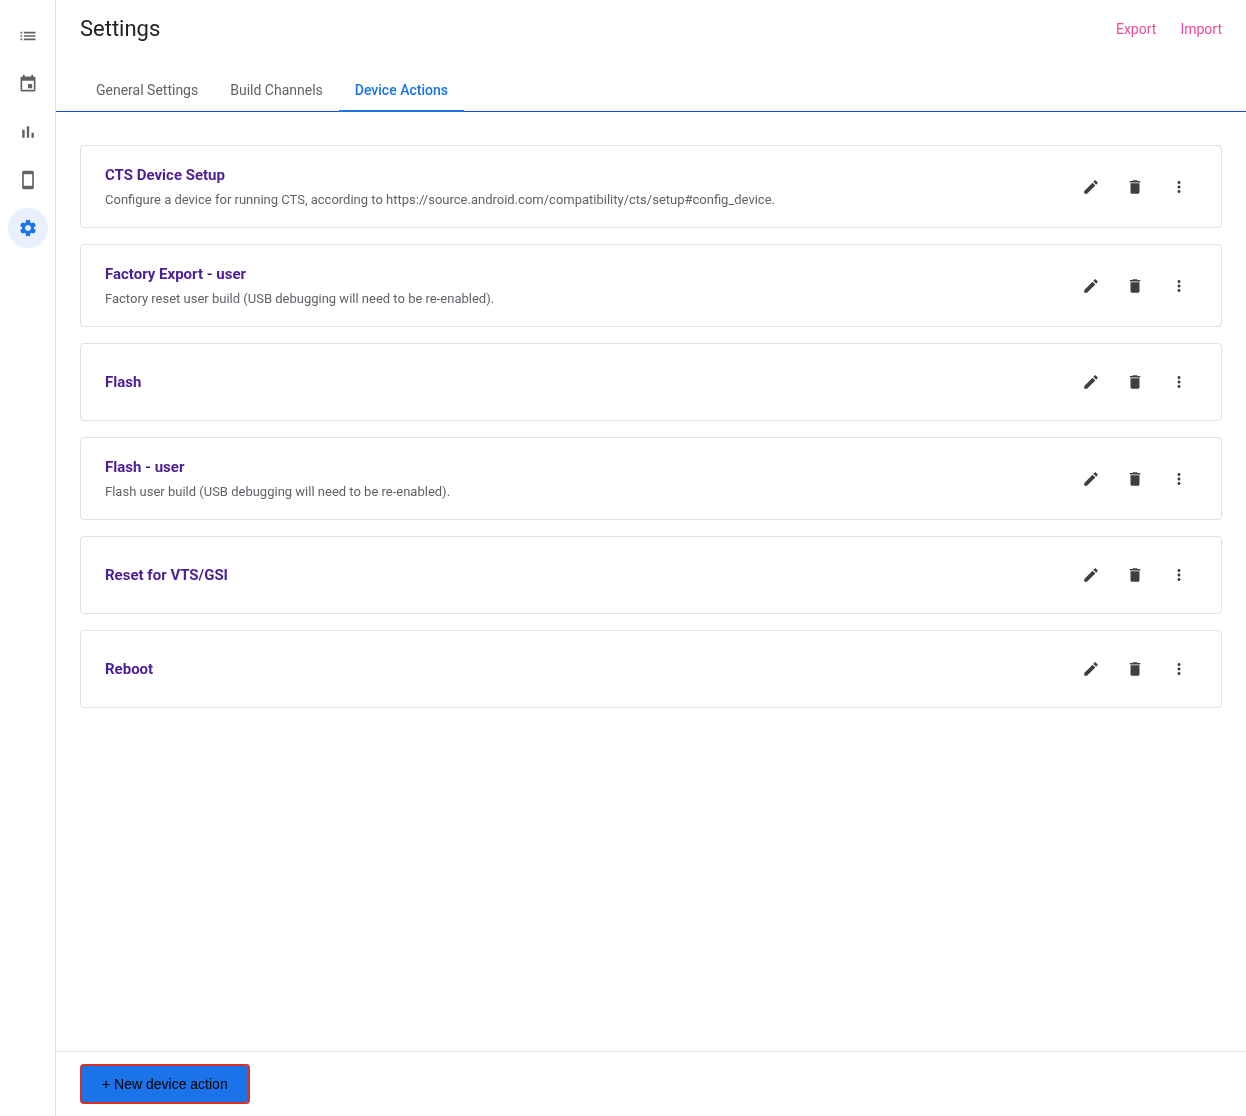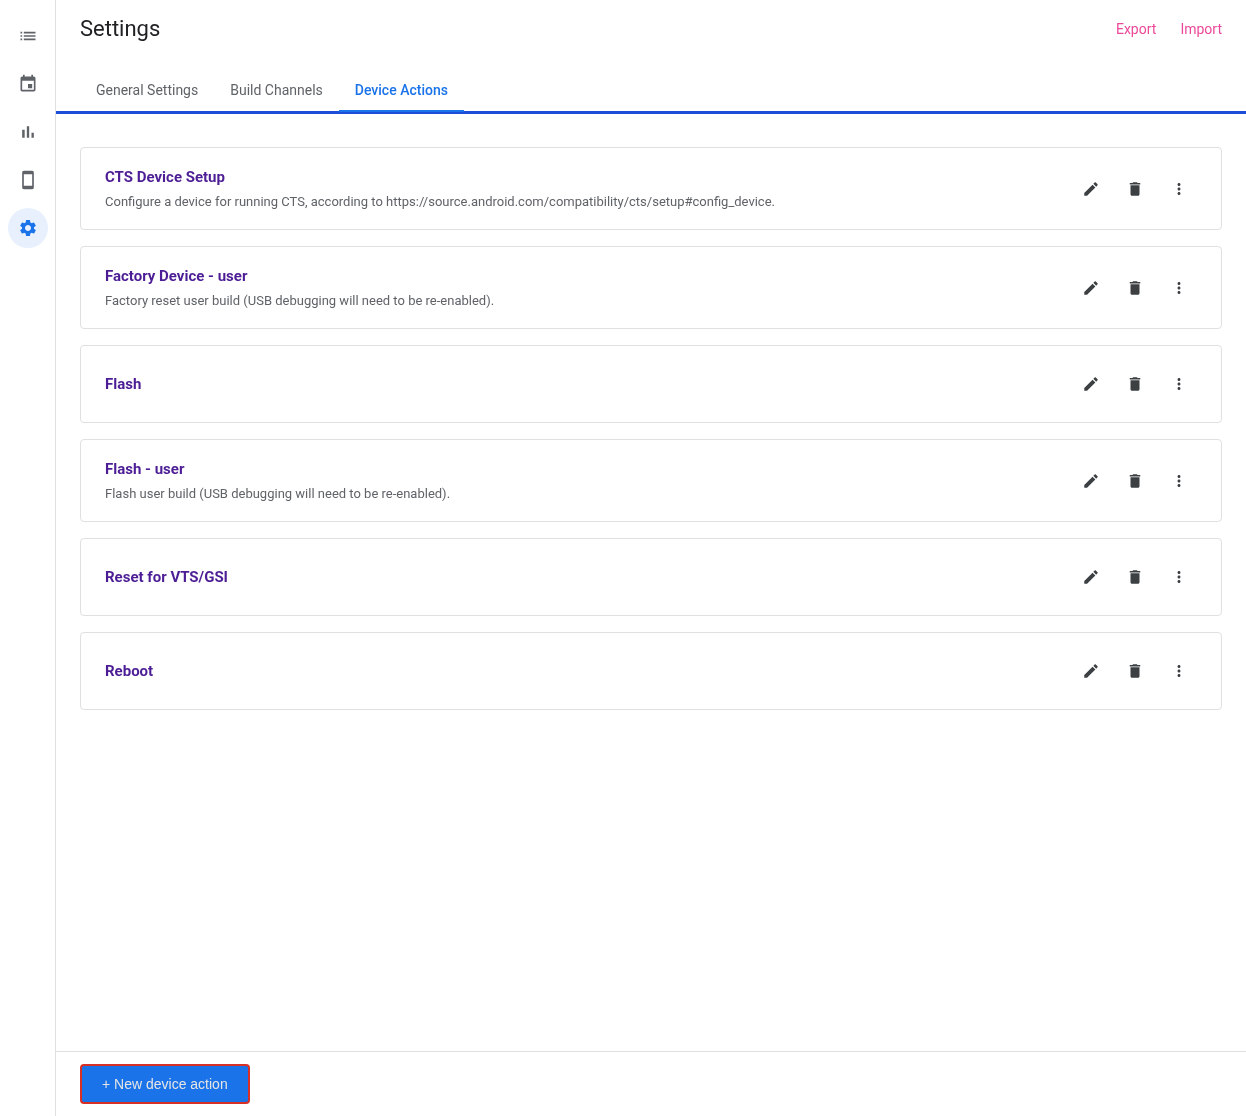--- a/index.html
+++ b/index.html
@@ -63,21 +63,21 @@
       font-size: 14px;
       cursor: pointer;
       text-decoration: none;
     }
 
     
     .tabs {
       display: flex;
       padding: 0 24px;
       margin-top: 12px;
-      border-bottom: 3px solid #1d4ed8;
+      border-bottom: 1px solid #1d4ed8;
       flex-shrink: 0;
     }
     .tab {
       padding: 12px 16px;
       font-size: 14px;
       color: #5f6368;
       cursor: pointer;
       border-bottom: 2px solid transparent;
       margin-bottom: -1px;
       white-space: nowrap;
@@ -145,21 +145,21 @@
       left: 56px;
       right: 0;
       background: #fff;
       border-top: 1px solid #e0e0e0;
       padding: 12px 24px;
       display: flex;
       align-items: center;
     }
     .new-action-btn {
       background: #1a73e8;
-      color: #e5e5e5;
+      color: #000000;
       border: 2px solid #d93025;
       border-radius: 4px;
       padding: 10px 20px;
       font-size: 14px;
       font-weight: 500;
       cursor: pointer;
       outline: none;
     }
 
     
@@ -239,21 +239,21 @@
               </svg>
           </button>
         </div>
       </div>
     </div>
 
 
     <div class="action-card">
       <div class="action-card-header">
         <div>
-          <div class="action-name">Factory Device - user</div>
+          <div class="action-name">Factory Export - user</div>
           <div class="action-desc">Factory reset user build (USB debugging will need to be re-enabled).</div>
         </div>
         <div class="action-buttons">
           <button class="icon-btn" title="Edit">
             <svg width="18" height="18" viewBox="0 0 24 24" fill="currentColor">
                 <path d="M3 17.25V21h3.75L17.81 9.94l-3.75-3.75L3 17.25zM20.71 7.04c.39-.39.39-1.02 0-1.41l-2.34-2.34c-.39-.39-1.02-.39-1.41 0l-1.83 1.83 3.75 3.75 1.83-1.83z"></path>
               </svg>
           </button>
           <button class="icon-btn" title="Delete">
             <svg width="18" height="18" viewBox="0 0 24 24" fill="currentColor">

